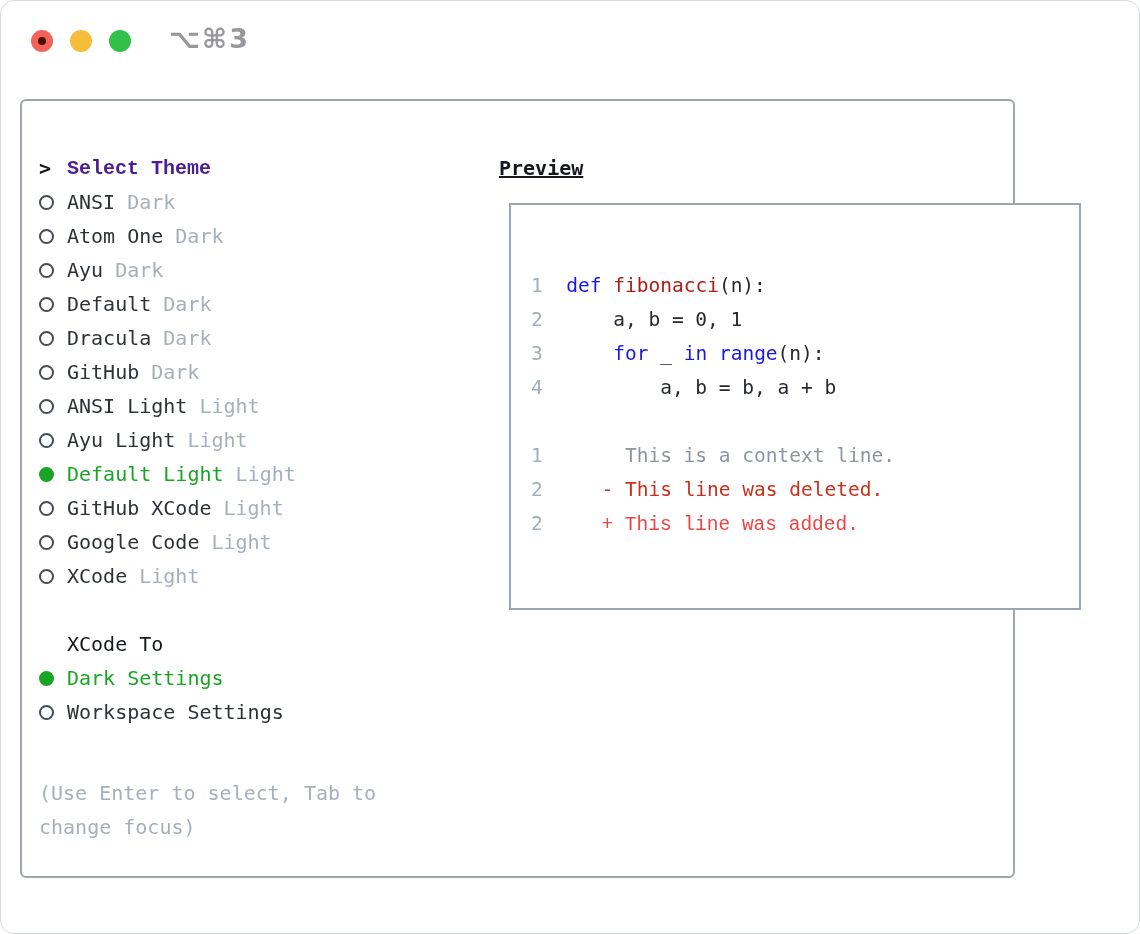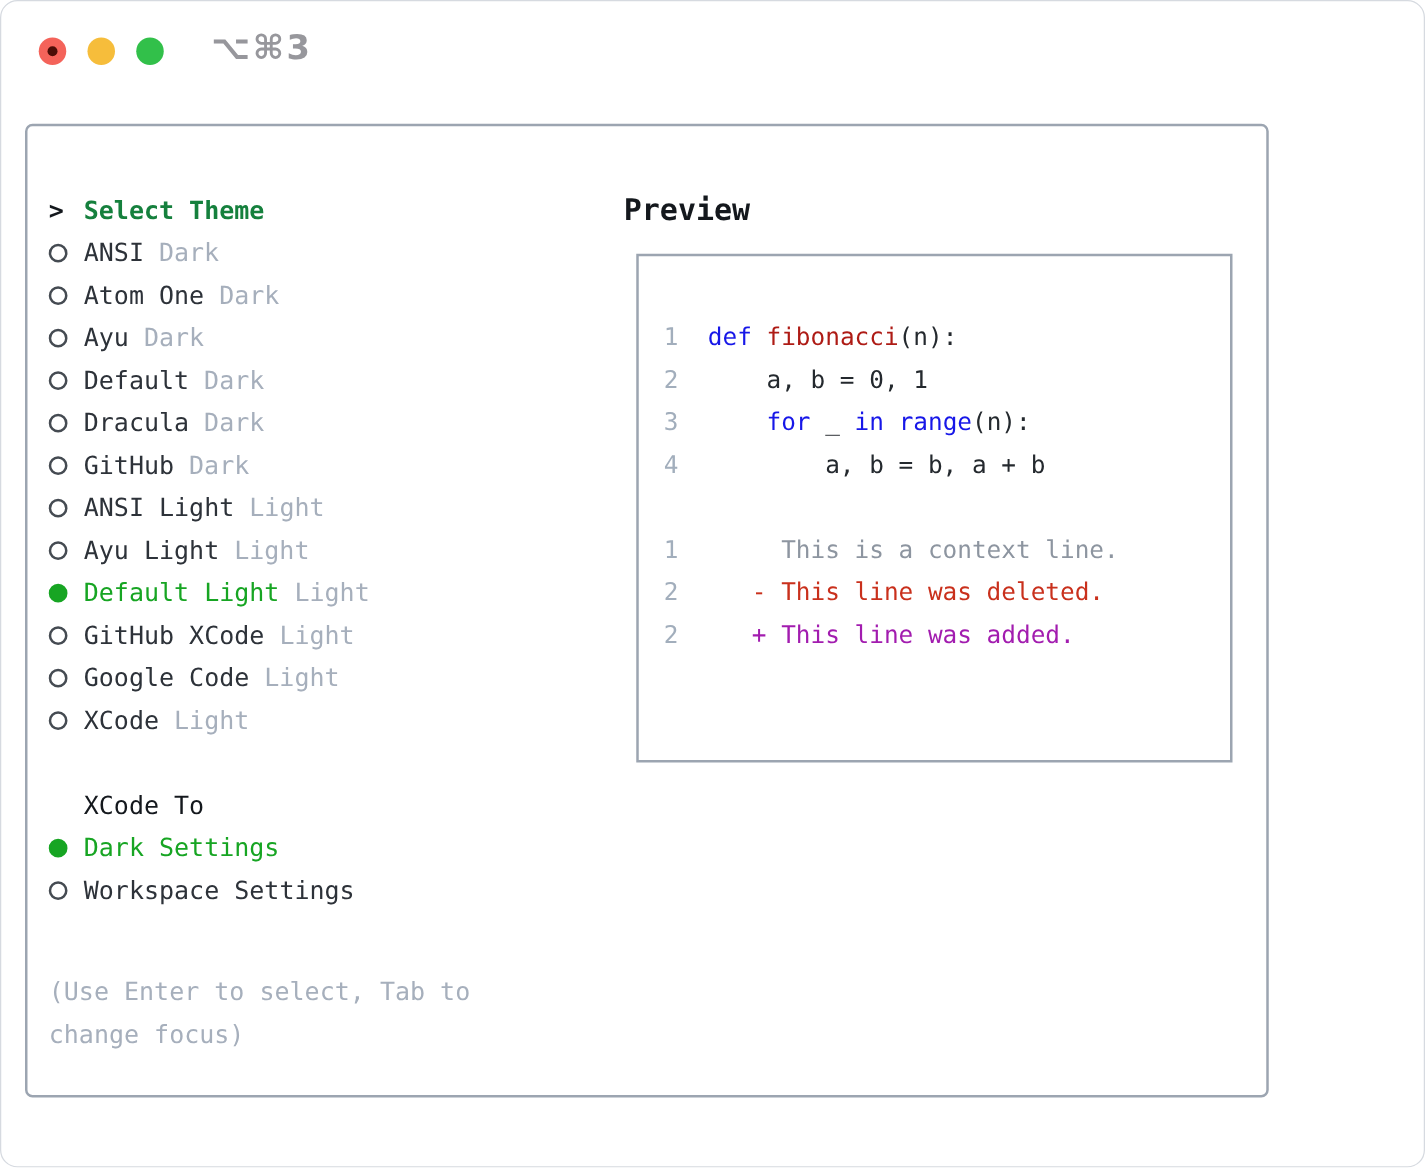--- a/index.html
+++ b/index.html
@@ -15,42 +15,42 @@
   .light-zoom{background:#32c04a;}
   .window-title{position:absolute;left:168px;top:22px;font-family:"DejaVu Sans",sans-serif;font-weight:700;font-size:27px;color:#97979c;letter-spacing:2px;}
 
   
   .main-box{position:absolute;left:19px;top:98px;width:995px;height:779px;box-sizing:border-box;border:2px solid #9ca5b1;border-radius:6px;display:flex;padding:50px 26px 0 17px;background:#fff;}
   .left-col{width:460px;flex:none;}
   .right-col{flex:1;}
 
   .row{display:flex;align-items:center;height:34px;font-size:20px;color:#2d3239;}
   .prefix{width:28px;flex:none;font-weight:700;color:#14181d;}
-  .heading-label{font-weight:700;color:#15803d;white-space:pre;}
+  .heading-label{font-weight:700;color:#4c1d95;white-space:pre;font-family:Liberation Mono, monospace;}
   .radio{box-sizing:border-box;width:15px;height:15px;border:2px solid #454b52;border-radius:50%;margin-right:13px;flex:none;background:transparent;}
   .radio.on{background:#17a523;border-color:#17a523;}
   .name{white-space:pre;color:#2d3239;text-align:right;}
   .theme-row.selected .name{color:#17a523;}
   .apply-row.selected .name{color:#17a523;}
   .variant{color:#a6afbc;margin-left:12px;white-space:pre;}
   .apply-heading{margin-top:34px;}
   .apply-heading .label{padding-left:28px;color:#14181d;white-space:pre;}
   .hint{margin-top:47px;width:392px;font-size:20px;line-height:34px;color:#a6afbc;}
 
   
-  .preview-heading{height:34px;display:flex;align-items:center;font-size:24px;font-weight:700;color:#14181d;}
-  .preview-box{margin-top:18px;margin-left:10px;width:477px;height:407px;box-sizing:border-box;border:2px solid #9ca5b1;padding:48px 20px;background:#fff;}
+  .preview-heading{height:34px;display:flex;align-items:center;font-size:20px;font-weight:700;color:#14181d;text-decoration:underline;}
+  .preview-box{margin-top:18px;margin-left:10px;width:572px;height:407px;box-sizing:border-box;border:2px solid #9ca5b1;padding:64px 20px;background:#fff;}
   .code-line{height:34px;line-height:34px;font-size:19.5px;white-space:pre;}
   .seg-lineno{color:#a2aebc;}
   .seg-keyword{color:#1717e8;}
   .seg-function{color:#ae1b15;}
   .seg-plain{color:#24292e;}
   .seg-context{color:#8d95a0;margin-top:48px;}
   .seg-deleted{color:#c9301c;}
-  .seg-added{color:#a21caf;}
+  .seg-added{color:#ef4444;font-family:Liberation Mono, monospace;}
 </style>
 </head>
 <body>
 
 <div class="window">
 
   <div class="traffic-lights">
     <span class="light light-close">
         <span class="dot"></span>
       </span>

